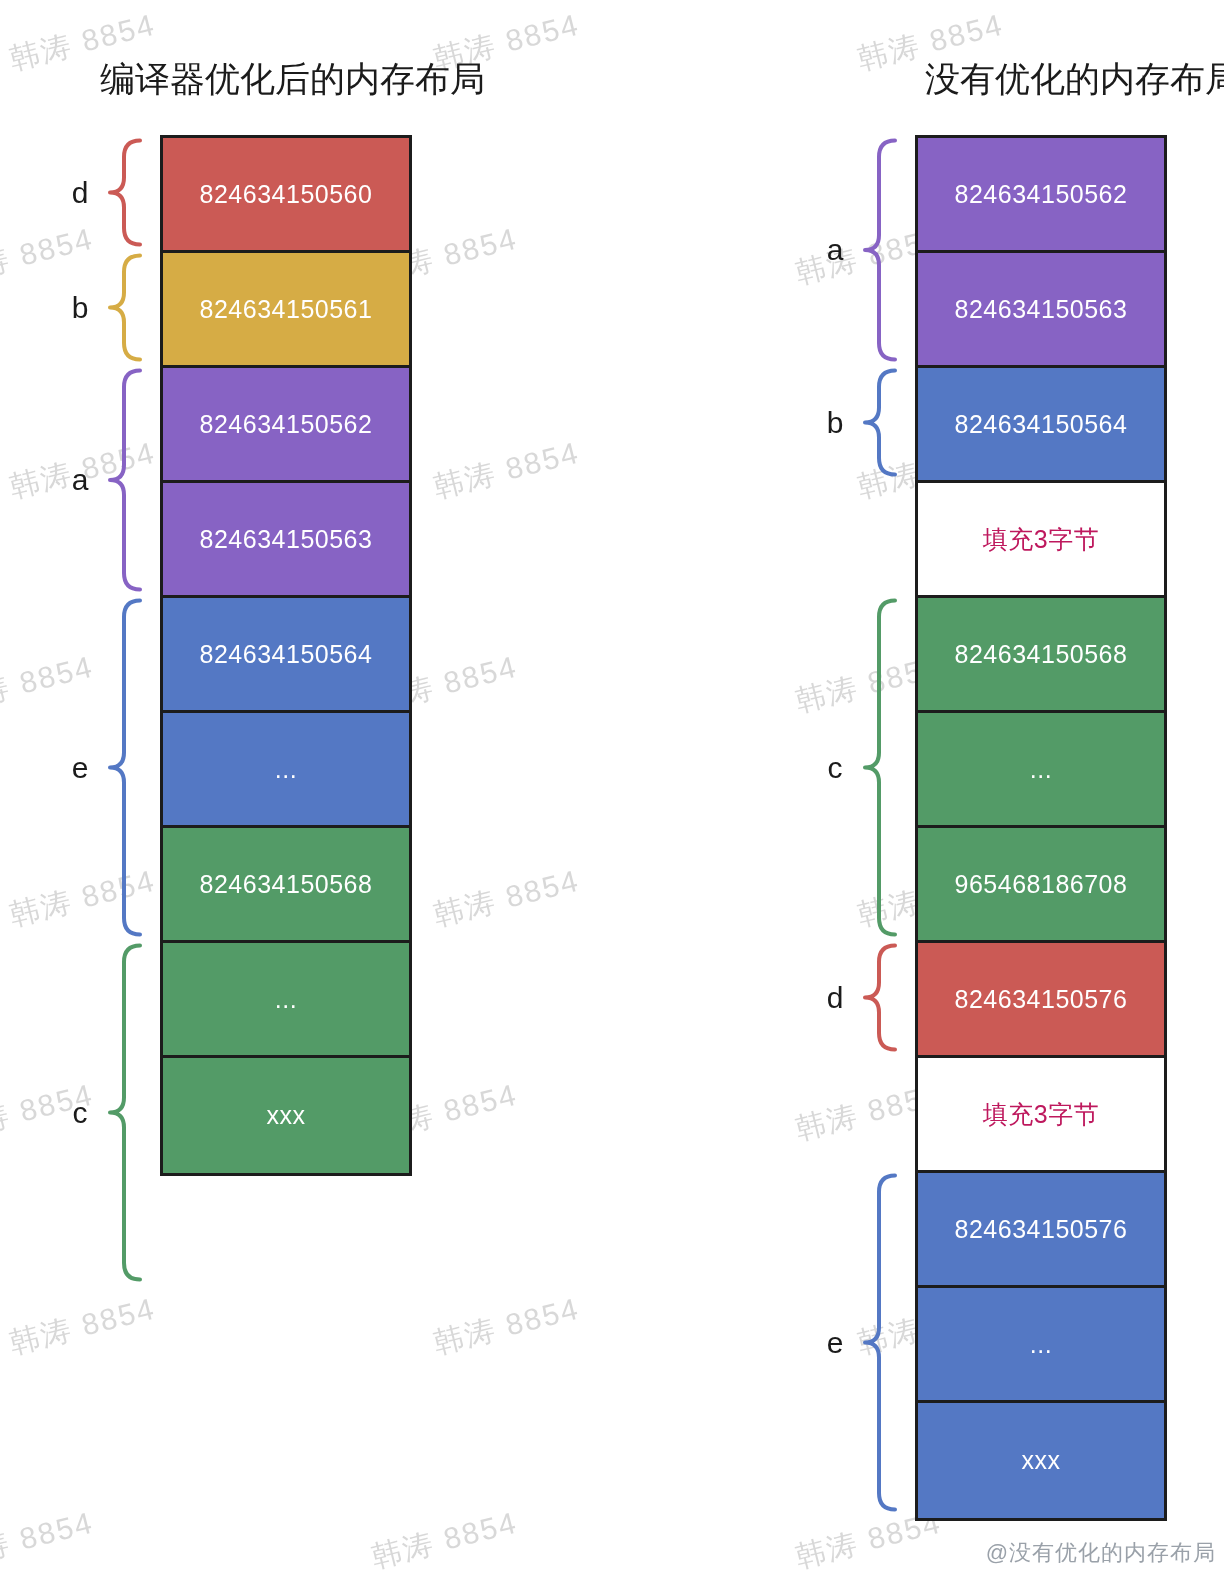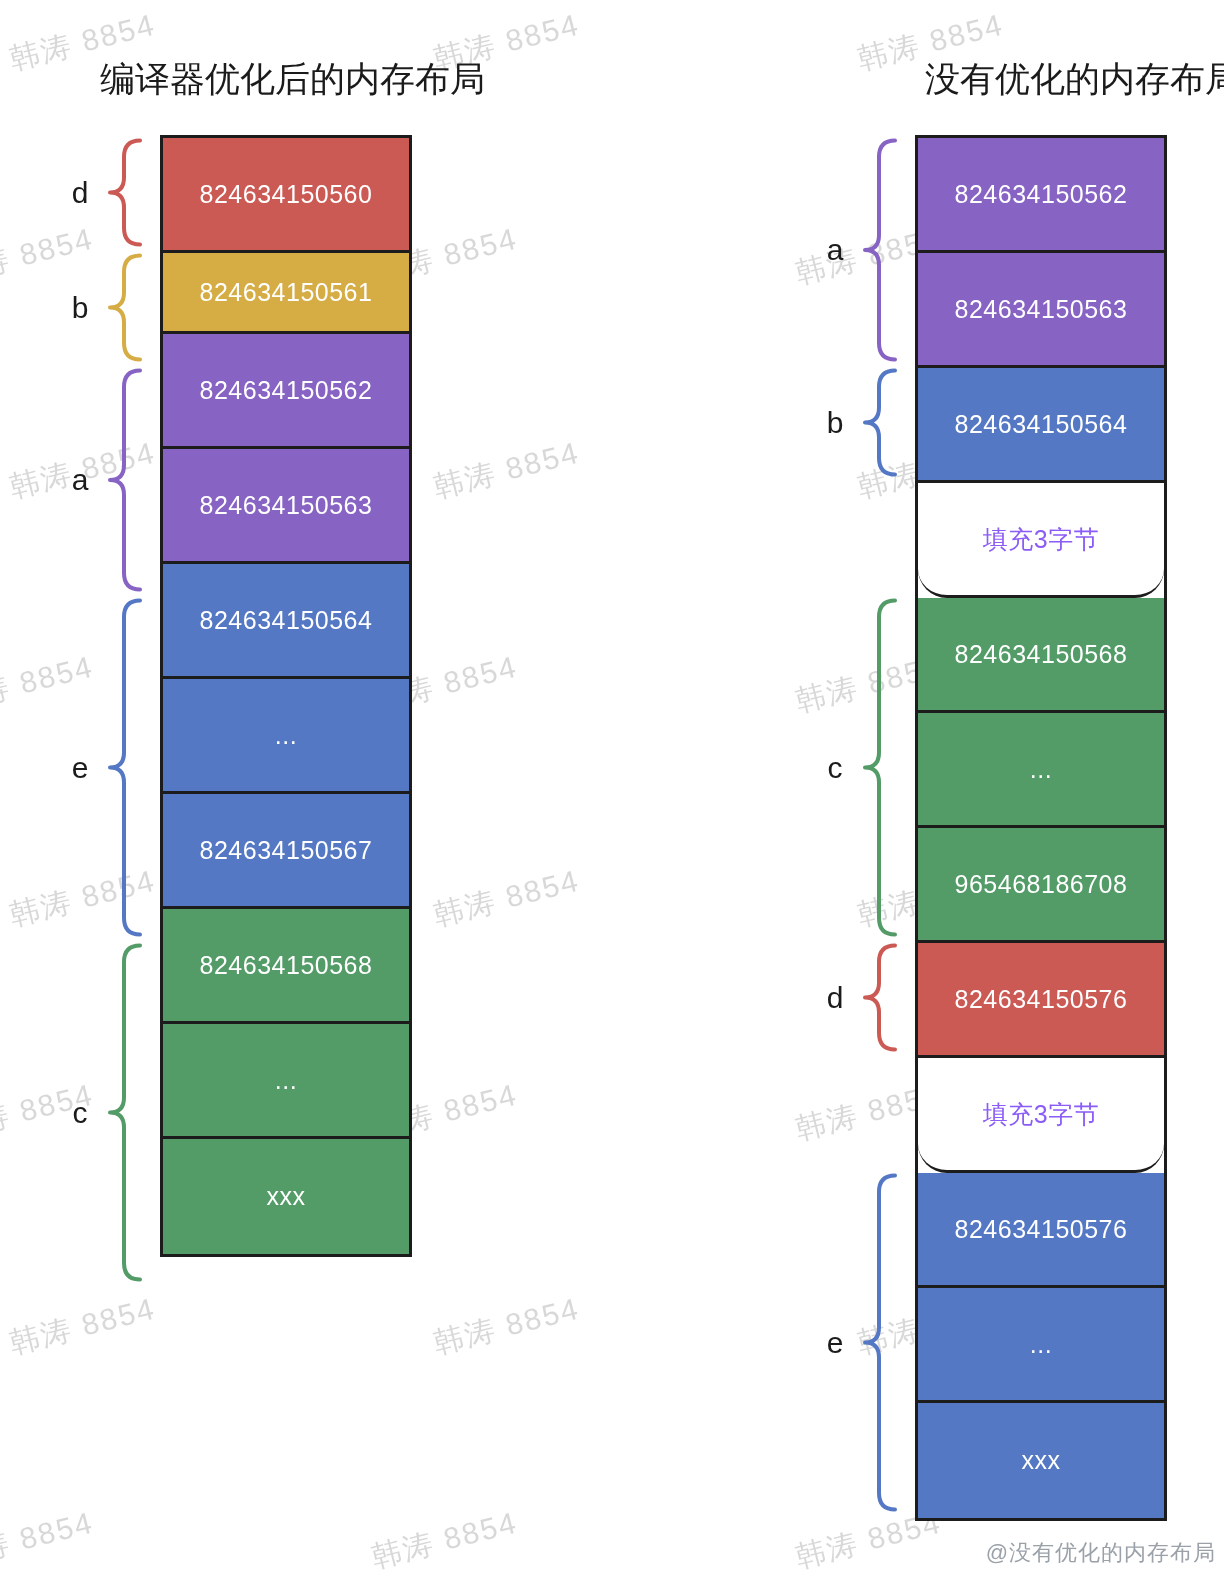--- a/index.html
+++ b/index.html
@@ -19,21 +19,21 @@
     font-size:35px; font-weight:500; color:#1b1b1b; white-space:nowrap;
   }
   .column {
     position:absolute; z-index:2; border:3px solid #1c1c1c; background:#ffffff;
   }
   .cell {
     position:relative; display:flex; align-items:center; justify-content:center;
     font-size:25px; color:#ffffff; letter-spacing:0.5px;
   }
   .cell.sep { border-bottom:3px solid #1c1c1c; }
-  .cell.dark { color:#8b5cf6;border-radius:29px; }
+  .cell.dark { color:#be185d; }
   .brace-svg { position:absolute; z-index:2; overflow:visible; }
   .brace-label {
     position:absolute; z-index:2; width:44px; text-align:center;
     font-size:30px; color:#1b1b1b; line-height:40px;
   }
   .footer-credit {
     position:absolute; z-index:3; right:8px; top:1538px;
     font-size:22px; color:#9aa1a9; letter-spacing:1px;
   }
 </style>
@@ -70,37 +70,34 @@
 
   <div class="diagram-title" style="left:85px; top:56px;">编译器优化后的内存布局</div>
 
   <div class="diagram-title" style="left:840px; top:56px;">没有优化的内存布局</div>
 
   <div id="left-diagram">
       <div class="column" style="left: 160px; top: 135px; width: 252px;">
         <div class="cell sep" style="height: 115px; background: rgb(203, 90, 85);">
           <span>824634150560</span>
         </div>
-        <div class="cell sep" style="height: 81px; background: rgb(214, 172, 69); text-align: right;">
+        <div class="cell sep" style="height: 115px; background: rgb(214, 172, 69); text-align: right;">
           <span>824634150561</span>
         </div>
         <div class="cell sep" style="height: 115px; background: rgb(135, 99, 196);">
           <span>824634150562</span>
         </div>
         <div class="cell sep" style="height: 115px; background: rgb(135, 99, 196);">
           <span>824634150563</span>
         </div>
         <div class="cell sep" style="height: 115px; background: rgb(84, 120, 196);">
           <span>824634150564</span>
         </div>
         <div class="cell sep" style="height: 115px; background: rgb(84, 120, 196);">
           <span>...</span>
-        </div>
-        <div class="cell sep" style="height: 115px; background: rgb(84, 120, 196);">
-          <span>824634150567</span>
         </div>
         <div class="cell sep" style="height: 115px; background: rgb(83, 155, 103);">
           <span>824634150568</span>
         </div>
         <div class="cell sep" style="height: 115px; background: rgb(83, 155, 103);">
           <span>...</span>
         </div>
         <div class="cell" style="height: 115px; background: rgb(83, 155, 103);">
           <span>xxx</span>
         </div>

